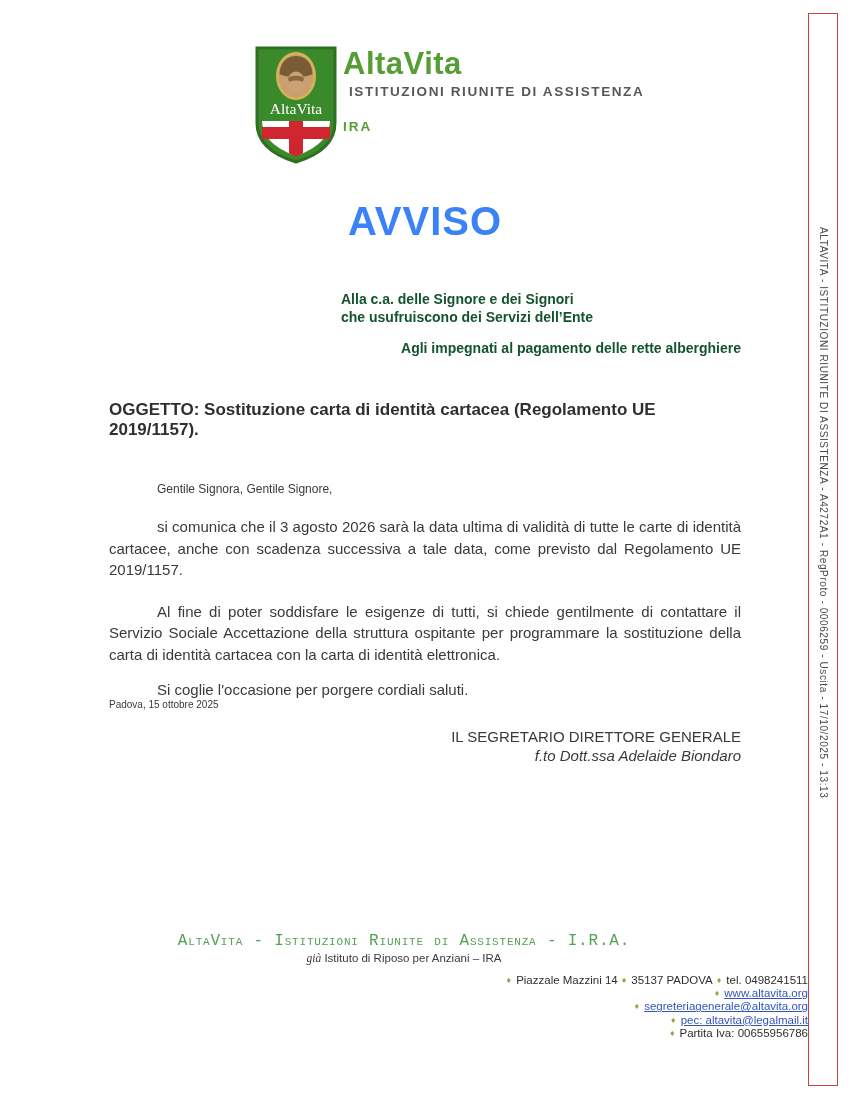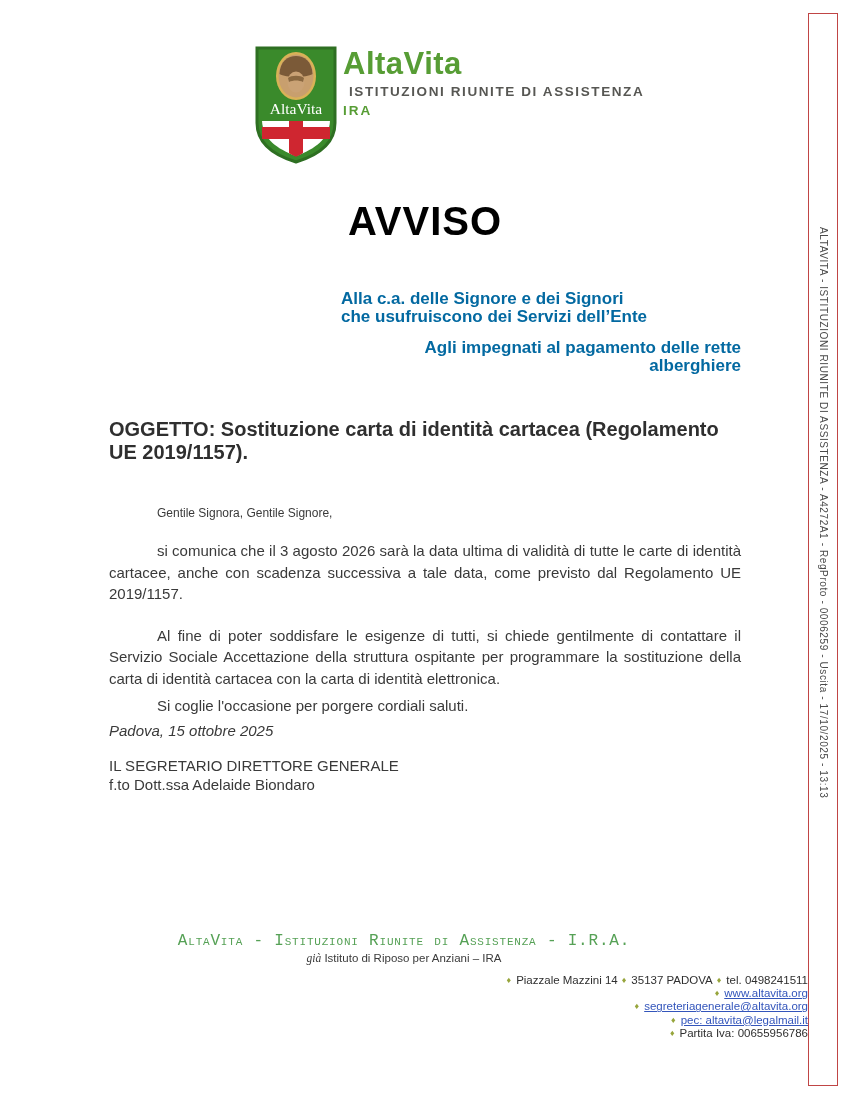--- a/index.html
+++ b/index.html
@@ -19,21 +19,21 @@
   .brand-name {
     font-size: 31px; font-weight: 600; color: #579d35;
     letter-spacing: 0.5px; line-height: 34px;
   }
   .brand-sub {
     font-size: 13.5px; color: #575753; letter-spacing: 1.6px;
     font-weight: 600; margin-top: 3px; padding-left: 6px;
   }
   .brand-acronym {
     font-size: 13.5px; color: #579d35; letter-spacing: 2px;
-    font-weight: 600; margin-top: 4px;
+    font-weight: 600; margin-top: 20px;
   }
 
   
   .stamp-box {
     position: absolute; left: 808px; top: 13px;
     width: 28px; height: 1071px;
     border: 1.5px solid #c04545;
     background: #ffffff;
   }
   .stamp-text {
@@ -41,32 +41,32 @@
     transform: translateX(-50%);
     writing-mode: vertical-rl;
     white-space: nowrap;
     font-size: 10px; color: #4a4a4a; letter-spacing: 0.6px;
   }
 
   
   .content { position: absolute; left: 109px; top: 196px; width: 632px; }
   .avviso {
     margin: 0; text-align: center;
-    font-size: 40px; font-weight: bold; color: #000000;
+    font-size: 40px; font-weight: bold; color: #3b82f6;
     letter-spacing: 1px; line-height: 50px;
   }
-  .recipients { margin: 44px 0 0 232px; font-weight: bold; color: #0369a1; font-size: 17px; line-height: 18px; }
+  .recipients { margin: 44px 0 0 232px; font-weight: bold; color: #14532d; font-size: 14px; line-height: 18px; }
   .recipients .line3 { margin-top: 13px; text-align: right; }
-  .subject { margin-top: 43px; font-weight: bold; color: #2f2f2f; font-size: 20px; }
+  .subject { margin-top: 43px; font-weight: bold; color: #2f2f2f; font-size: 17px; }
   .salutation { margin-top: 42px; text-indent: 48px; font-size: 12px; }
   .para { margin-top: 20px; font-size: 15px; line-height: 21.5px; text-align: justify; text-indent: 48px; }
-  .closing { margin-top: 8px; text-indent: 48px; font-size: 15px; }
-  .place-date { margin-top: 8px; font-style: italic; font-size: 15px; }
-  .sig-block { margin-top: 17px; text-align: left; font-size: 15px; line-height: 19px; color: #3a3a3a; }
-  .sig-name { }
+  .closing { margin-top: 16px; text-indent: 48px; font-size: 15px; }
+  .place-date { margin-top: 1px; font-size: 10px; }
+  .sig-block { margin-top: 17px; text-align: right; font-size: 15px; line-height: 19px; color: #3a3a3a; }
+  .sig-name { font-style: italic; }
 
   
   .footer { position: absolute; left: 0; top: 932px; width: 808px; }
   .footer-org {
     text-align: center; color: #56a156;
     font-variant: small-caps; font-size: 16px; letter-spacing: 0.8px; font-family: Liberation Mono, monospace;
   }
   .footer-formerly { text-align: center; font-size: 11.5px; color: #3a3a3a; margin-top: 2px; }
   .footer-formerly .it { font-style: italic; font-family: Liberation Serif, serif; }
   .contacts { margin: 10px 0 0 100px; font-size: 11.5px; line-height: 13.2px; color: #2f2f2f; }

